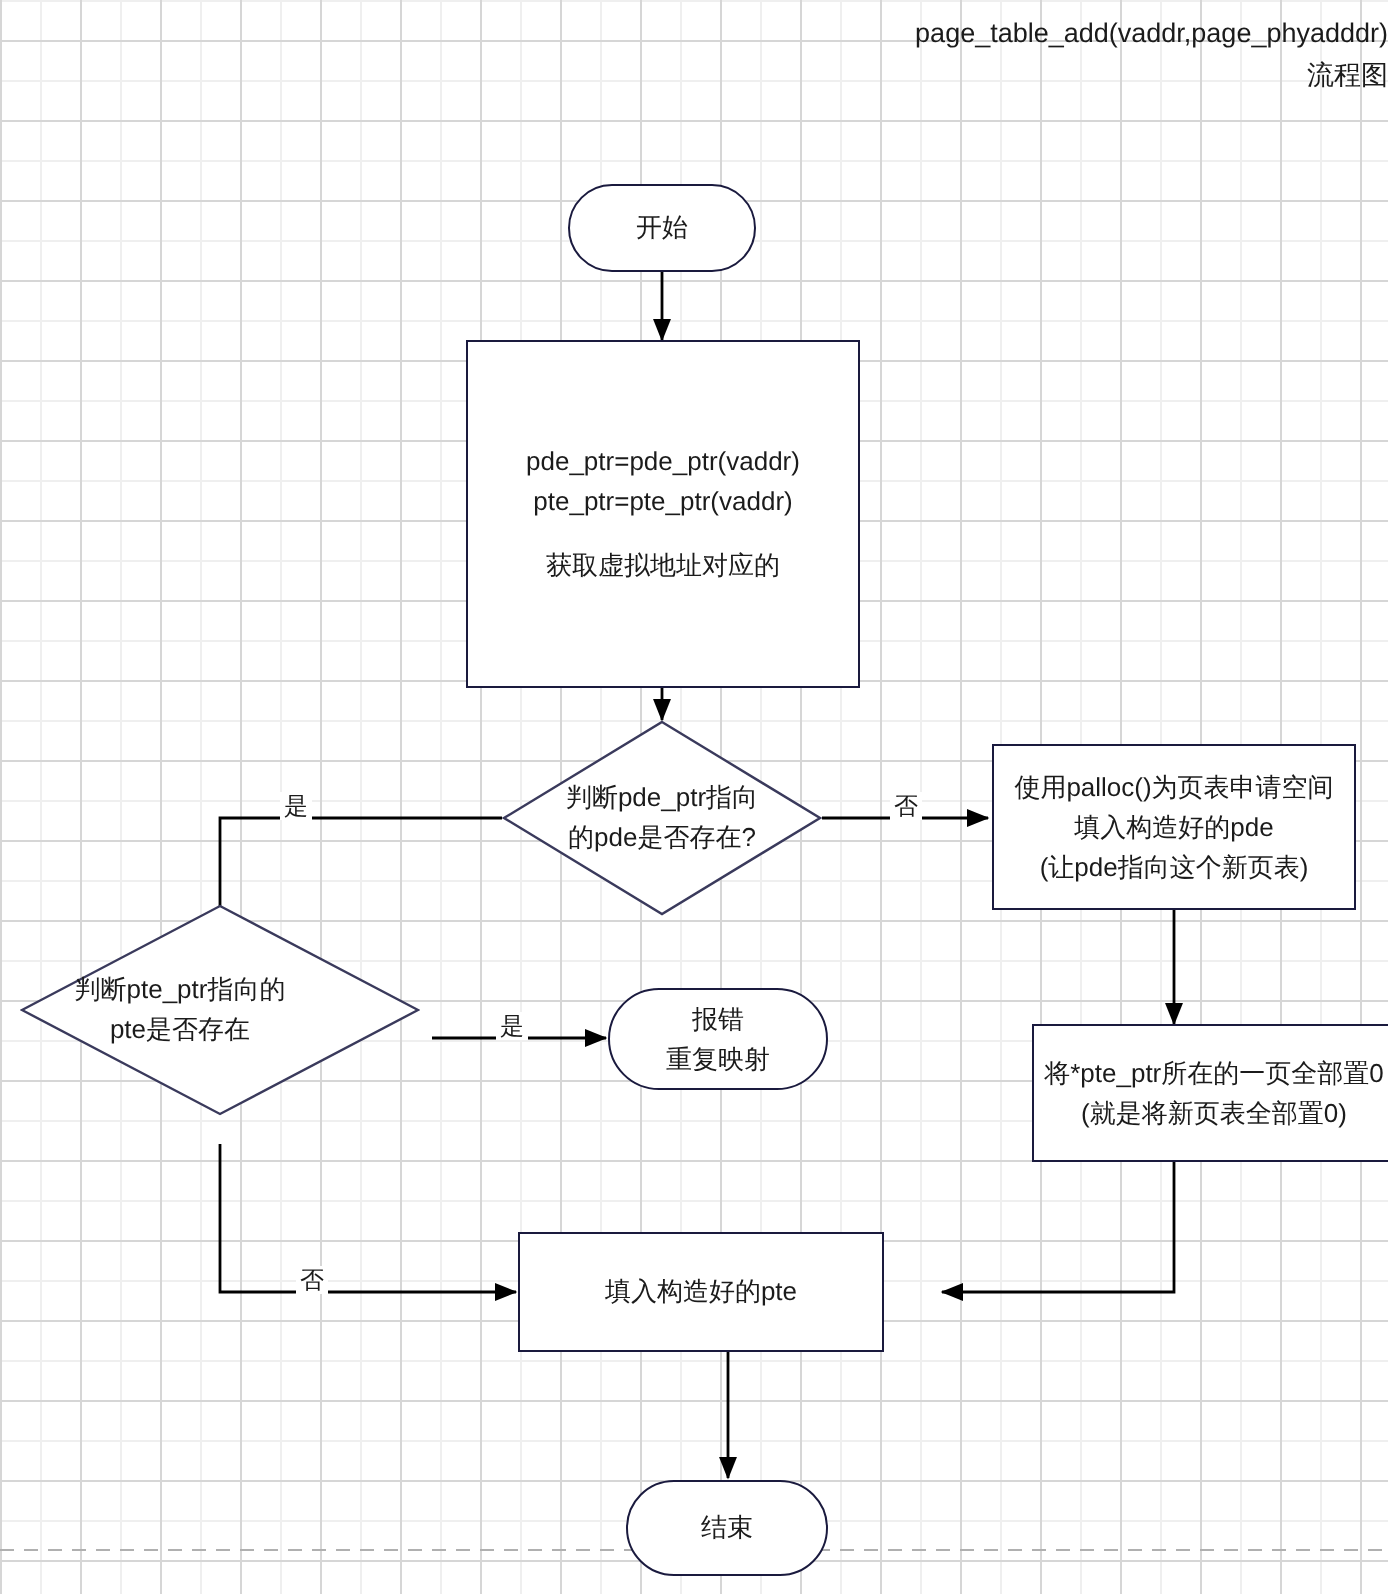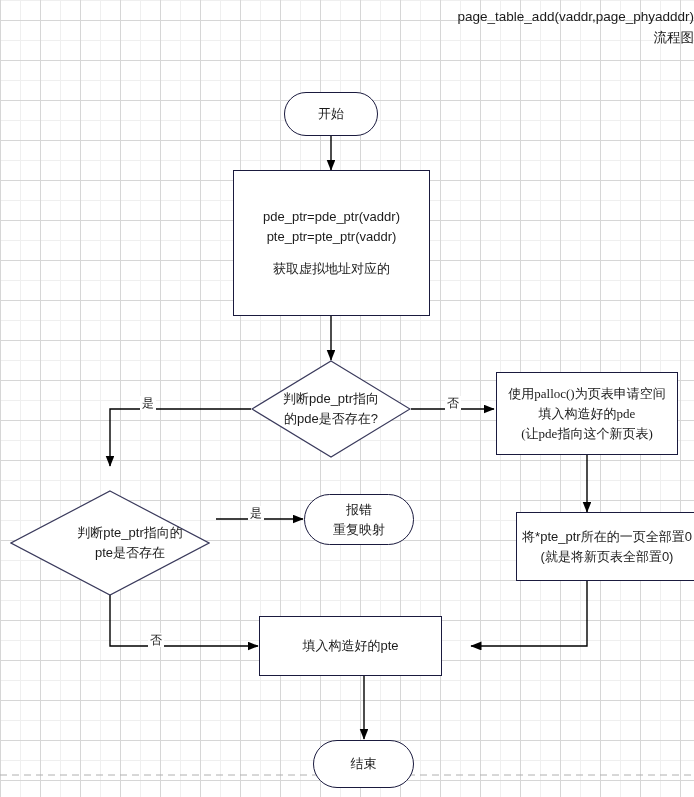--- a/index.html
+++ b/index.html
@@ -48,21 +48,21 @@
     border: 1.6px solid #1a1a3e;
   }
   .terminal {
     border-radius: 999px;
   }
   .process { }
   .diamond-wrap {
     position: absolute;
     display: flex;
     align-items: center;
-    justify-content: flex-end;
+    justify-content: flex-start;
   }
   .diamond-wrap svg {
     position: absolute;
     left: 0;
     top: 0;
   }
   .diamond-label {
     position: relative;
     z-index: 2;
     text-align: center;
@@ -131,49 +131,49 @@
       <path d="M110,572 L110,646 L258,646" marker-end="url(#arrow)"></path>
 
       <line x1="364" y1="676" x2="364" y2="739" marker-end="url(#arrow)"></line>
     </g>
   </svg>
 
   <div class="node terminal" style="left:284px; top:92px; width:94px; height:44px;">
     <div>开始</div>
   </div>
 
-  <div class="node process" style="left:233px; top:170px; width:197px; height:146px;">
+  <div class="node process" style="left:233px; top:170px; width:197px; height:174px;">
     <div>pde_ptr=pde_ptr(vaddr)</div>
     <div>pte_ptr=pte_ptr(vaddr)</div>
     <div class="gap"></div>
     <div>获取虚拟地址对应的</div>
   </div>
 
   <div class="diamond-wrap" style="left:251px; top:360px; width:160px; height:98px;">
     <svg width="160" height="98" viewBox="0 0 160 98">
       <polygon points="80,1 159,49 80,97 1,49" fill="#ffffff" stroke="#3a3a5c" stroke-width="1.2"></polygon>
     </svg>
     <div class="diamond-label">
       <div>判断pde_ptr指向</div>
       <div>的pde是否存在?</div>
     </div>
   </div>
 
-  <div class="node process" style="left:496px; top:372px; width:182px; height:83px;font-family:Liberation Serif, serif;">
+  <div class="node process" style="left:496px; top:372px; width:182px; height:83px;">
     <div>使用palloc()为页表申请空间</div>
     <div>填入构造好的pde</div>
     <div>(让pde指向这个新页表)</div>
   </div>
 
   <div class="node process" style="left:496px; top:512px; width:182px; height:69px;margin-left:20px;">
     <div>将*pte_ptr所在的一页全部置0</div>
     <div>(就是将新页表全部置0)</div>
   </div>
 
-  <div class="diamond-wrap" style="left:10px; top:490px; width:200px; height:106px;">
+  <div class="diamond-wrap" style="left:10px; top:452px; width:200px; height:106px;">
     <svg width="200" height="106" viewBox="0 0 200 106">
       <polygon points="100,1 199,53 100,105 1,53" fill="#ffffff" stroke="#3a3a5c" stroke-width="1.2"></polygon>
     </svg>
     <div class="diamond-label">
       <div>判断pte_ptr指向的</div>
       <div>pte是否存在</div>
     </div>
   </div>
 
   <div class="node terminal" style="left:304px; top:494px; width:110px; height:51px;">

